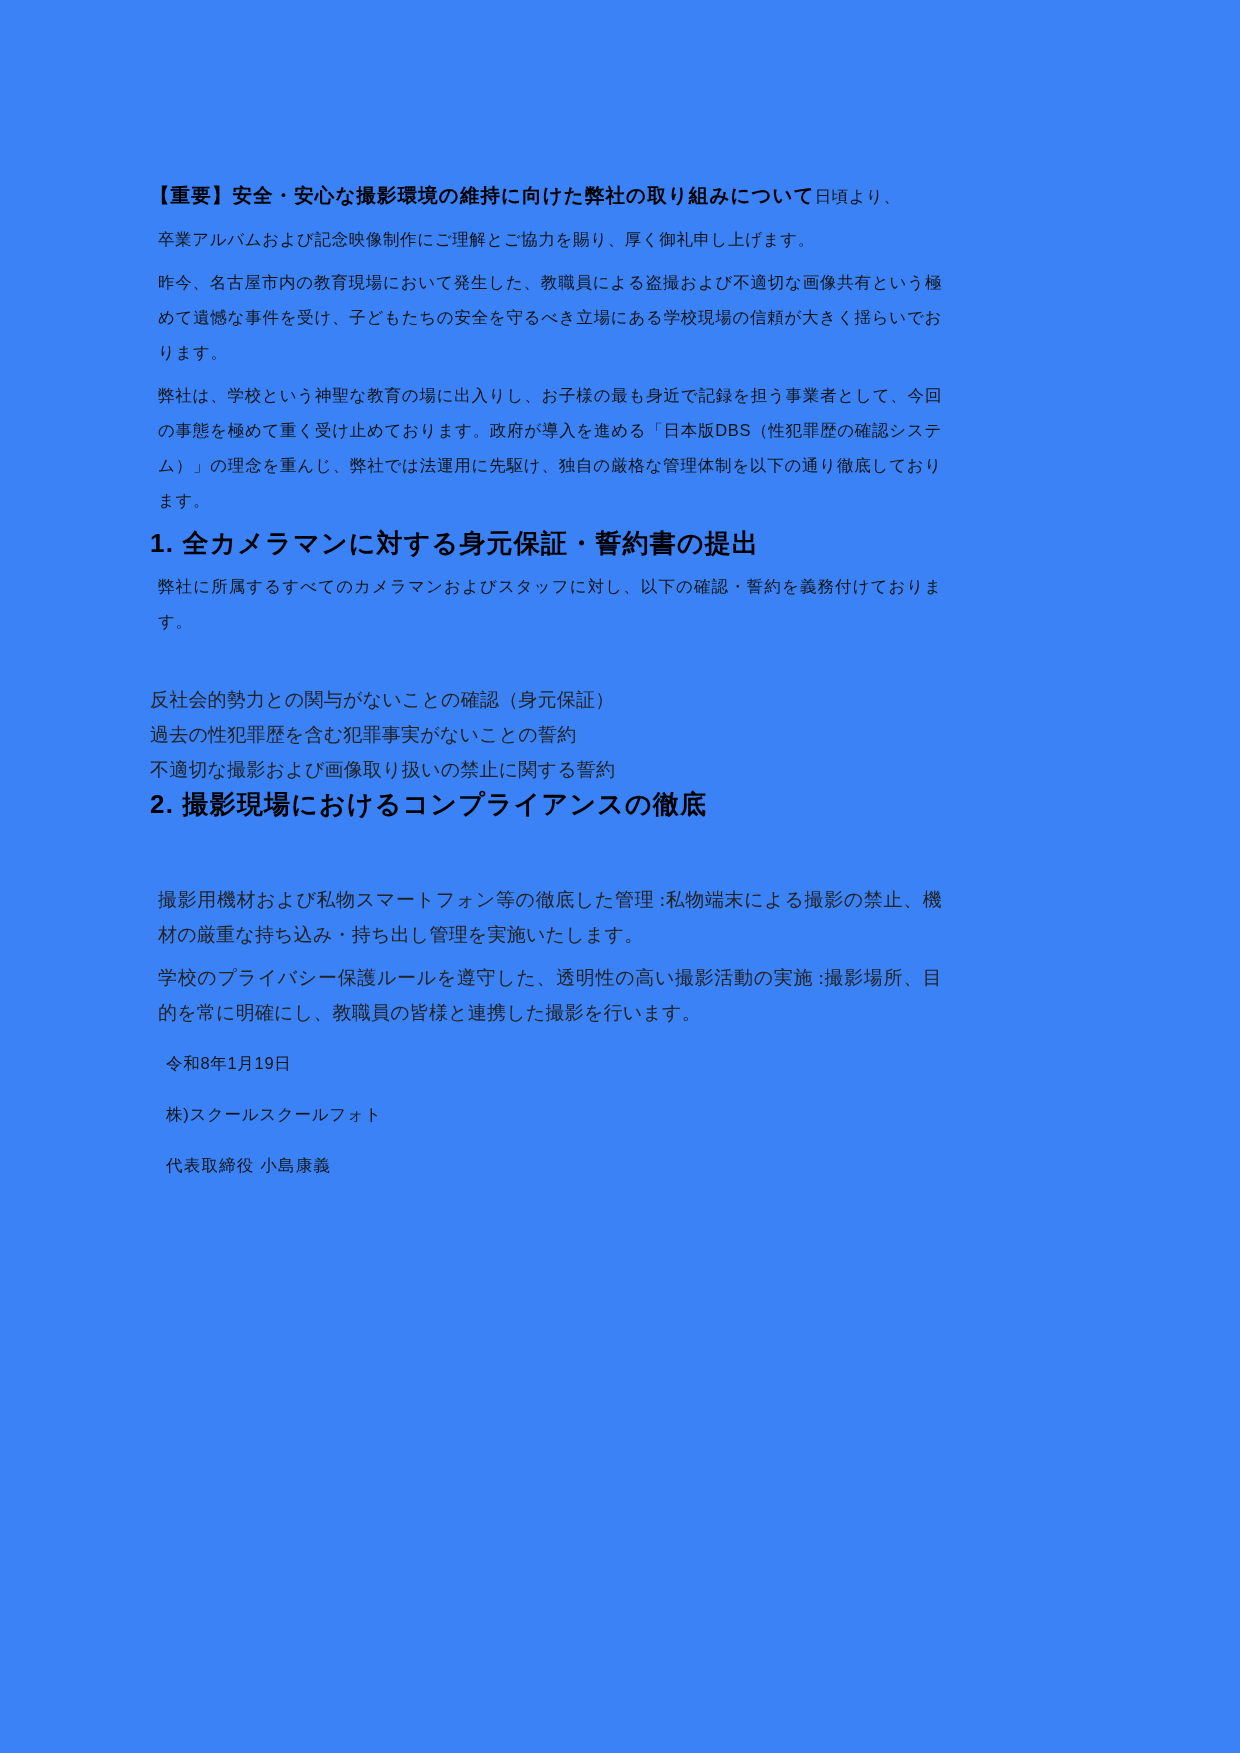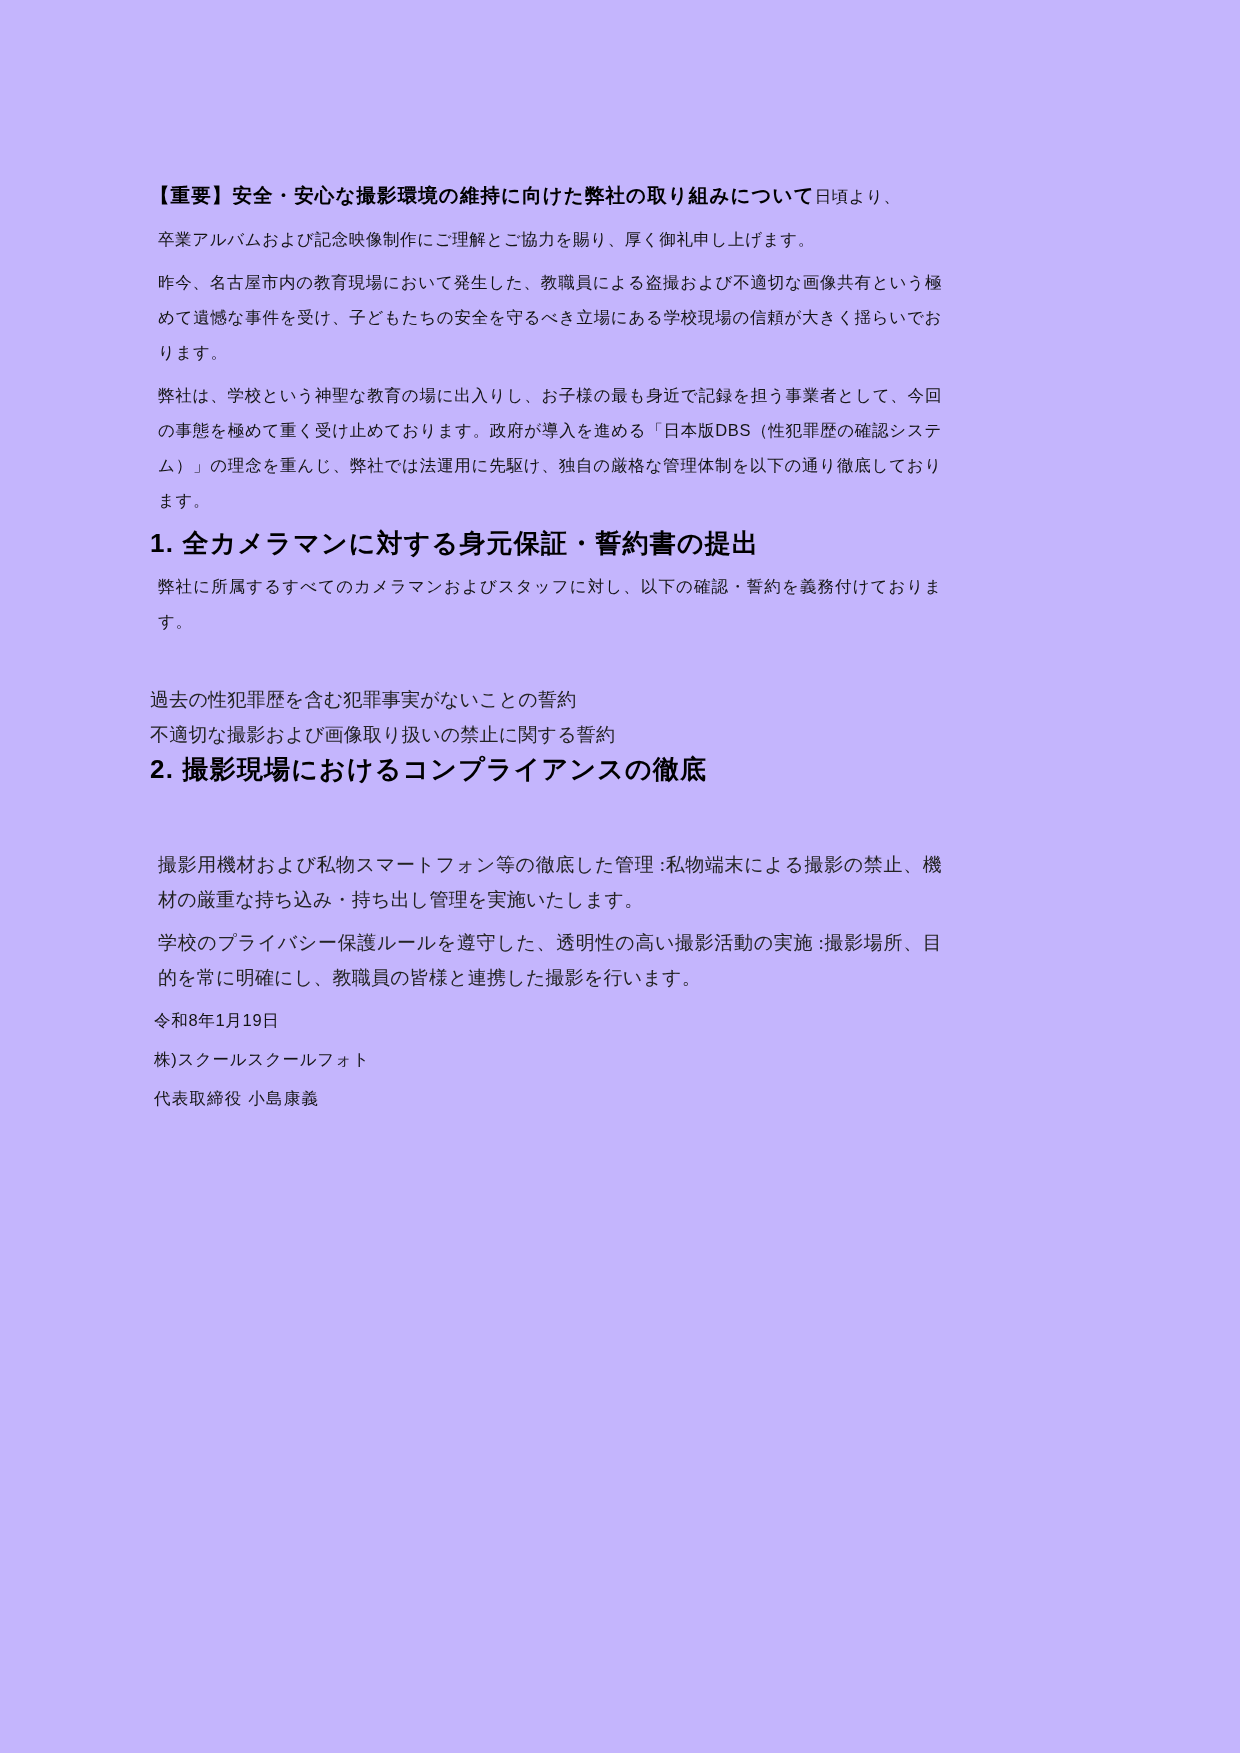--- a/index.html
+++ b/index.html
@@ -14,21 +14,21 @@
     font-family: "Liberation Sans", "DejaVu Sans", sans-serif;
     color: #000000;
     -webkit-font-smoothing: antialiased;
   }
   .page {
     position: absolute;
     left: 0;
     top: 0;
     width: 1240px;
     height: 1753px;
-    background: #c4b5fd;
+    background: #3b82f6;
     overflow: hidden;
   }
   .content {
     position: absolute;
     left: 150px;
     top: 178px;
     width: 800px;
   }
 
   
@@ -97,21 +97,21 @@
   .spacer-md { height: 35px; }
   .spacer-lg { height: 52px; }
 
   .sign-block {
     font-family: "Liberation Sans", "DejaVu Sans", sans-serif;
     font-size: 16.5px;
     line-height: 35px;
     letter-spacing: 0.7px;
     color: #141414;
   }
-  .sign-block .sign-line { margin: 4px; }
+  .sign-block .sign-line { margin: 16px; }
   .sign-block .sign-name { letter-spacing: 1.2px; }
 </style>
 </head>
 <body>
 
 <div class="page">
   <div class="content">
 
     <p class="lead-line">
       <span class="lead-title">【重要】安全・安心な撮影環境の維持に向けた弊社の取り組みについて</span><span class="lead-rest">日頃より、</span>
@@ -123,20 +123,21 @@
 
     <p class="para">弊社は、学校という神聖な教育の場に出入りし、お子様の最も身近で記録を担う事業者として、今回の事態を極めて重く受け止めております。政府が導入を進める「日本版DBS（性犯罪歴の確認システム）」の理念を重んじ、弊社では法運用に先駆け、独自の厳格な管理体制を以下の通り徹底しております。</p>
 
     <h2 class="section-heading">1. 全カメラマンに対する身元保証・誓約書の提出</h2>
 
     <p class="para">弊社に所属するすべてのカメラマンおよびスタッフに対し、以下の確認・誓約を義務付けております。</p>
 
     <div class="spacer-md"></div>
 
     <ul class="list-block">
+      <li>反社会的勢力との関与がないことの確認（身元保証）</li>
       <li>過去の性犯罪歴を含む犯罪事実がないことの誓約</li>
       <li>不適切な撮影および画像取り扱いの禁止に関する誓約</li>
     </ul>
 
     <h2 class="section-heading">2. 撮影現場におけるコンプライアンスの徹底</h2>
 
     <div class="spacer-lg"></div>
 
     <p class="para mincho">撮影用機材および私物スマートフォン等の徹底した管理 :私物端末による撮影の禁止、機材の厳重な持ち込み・持ち出し管理を実施いたします。</p>
 

